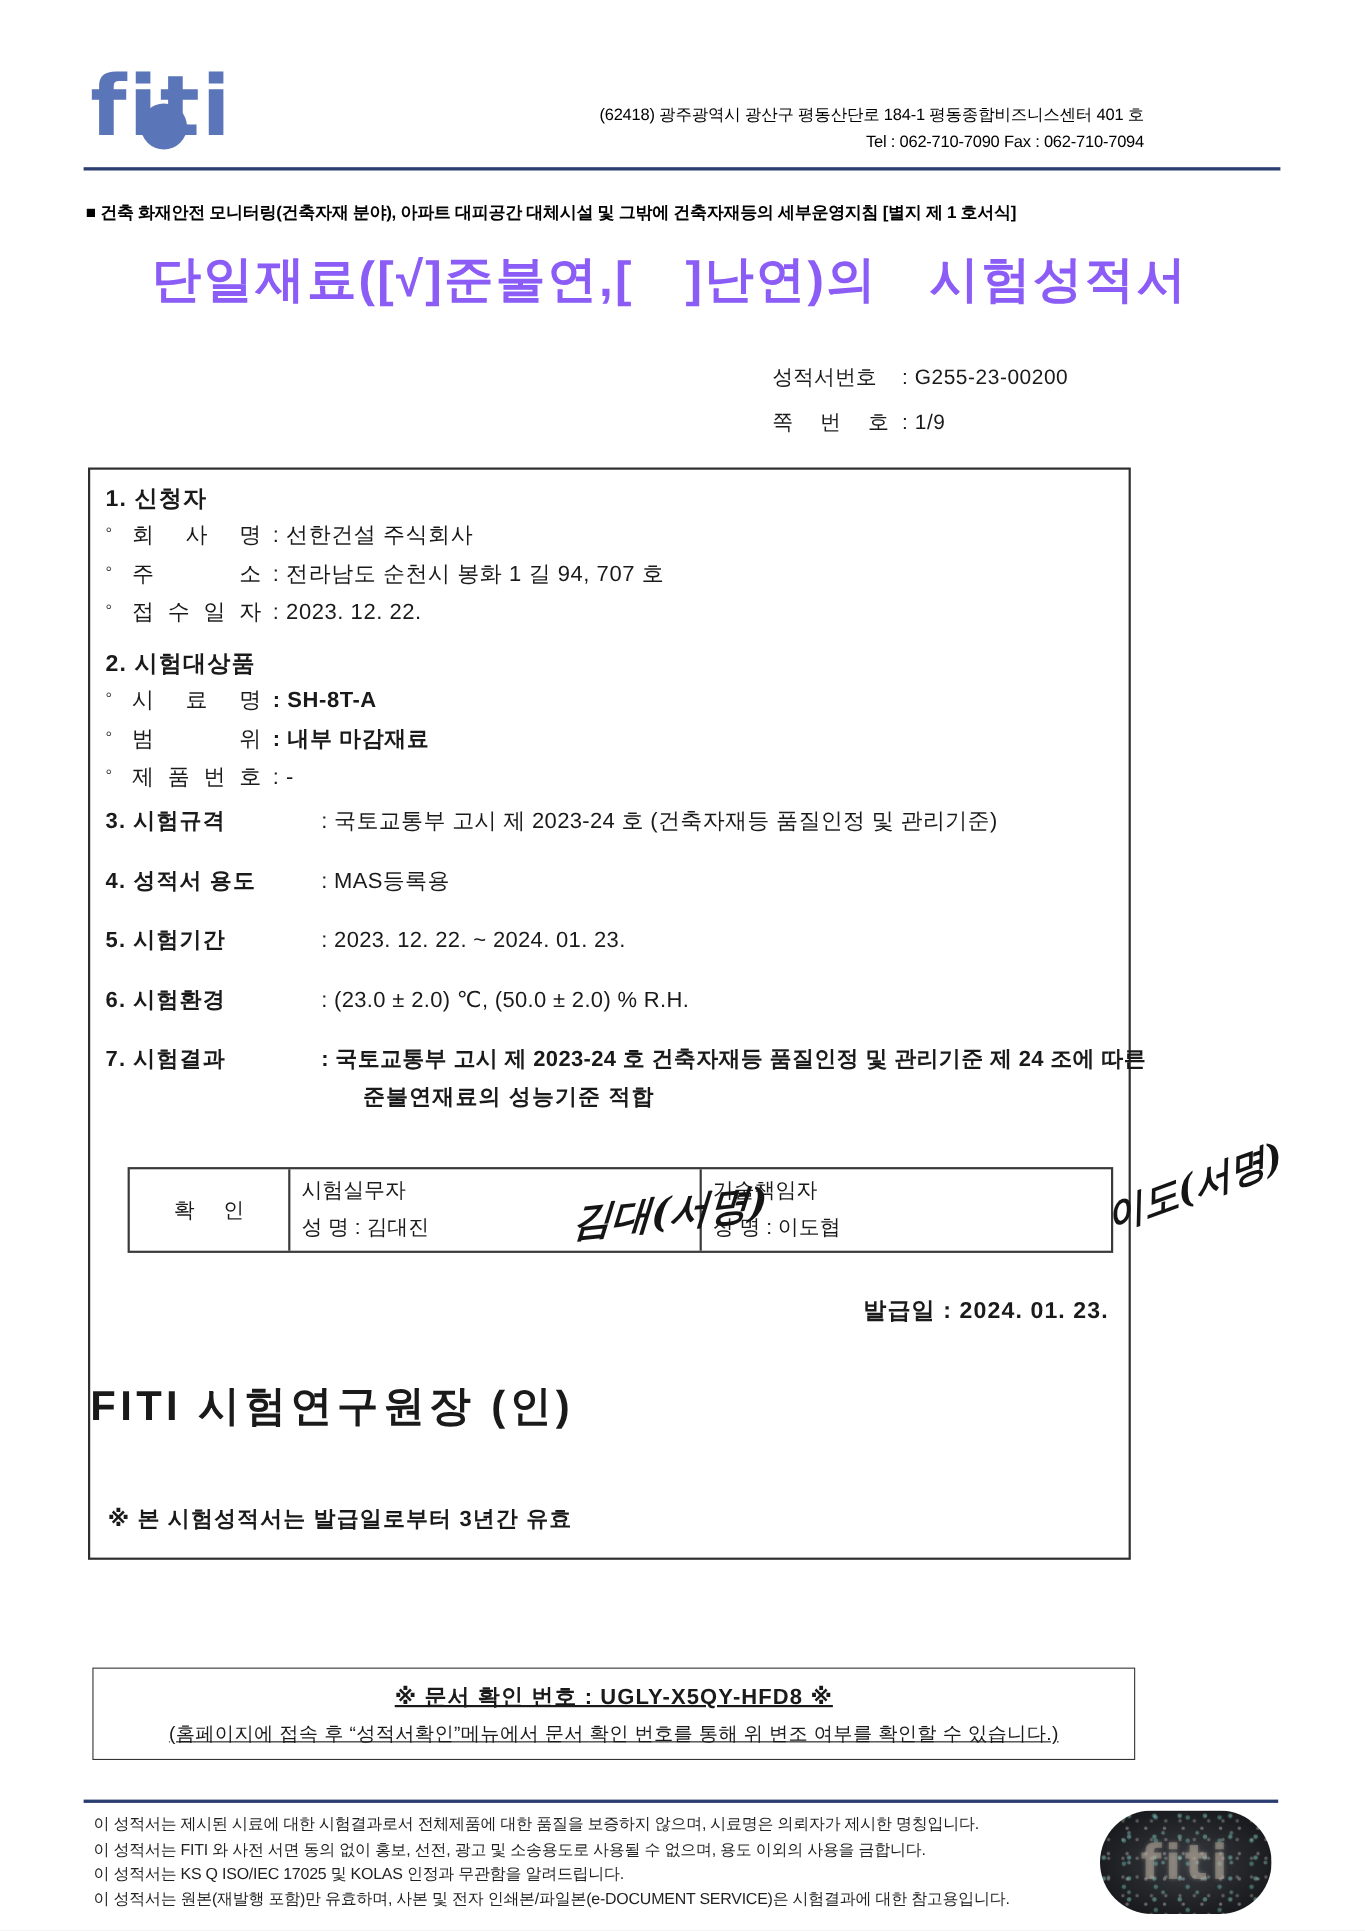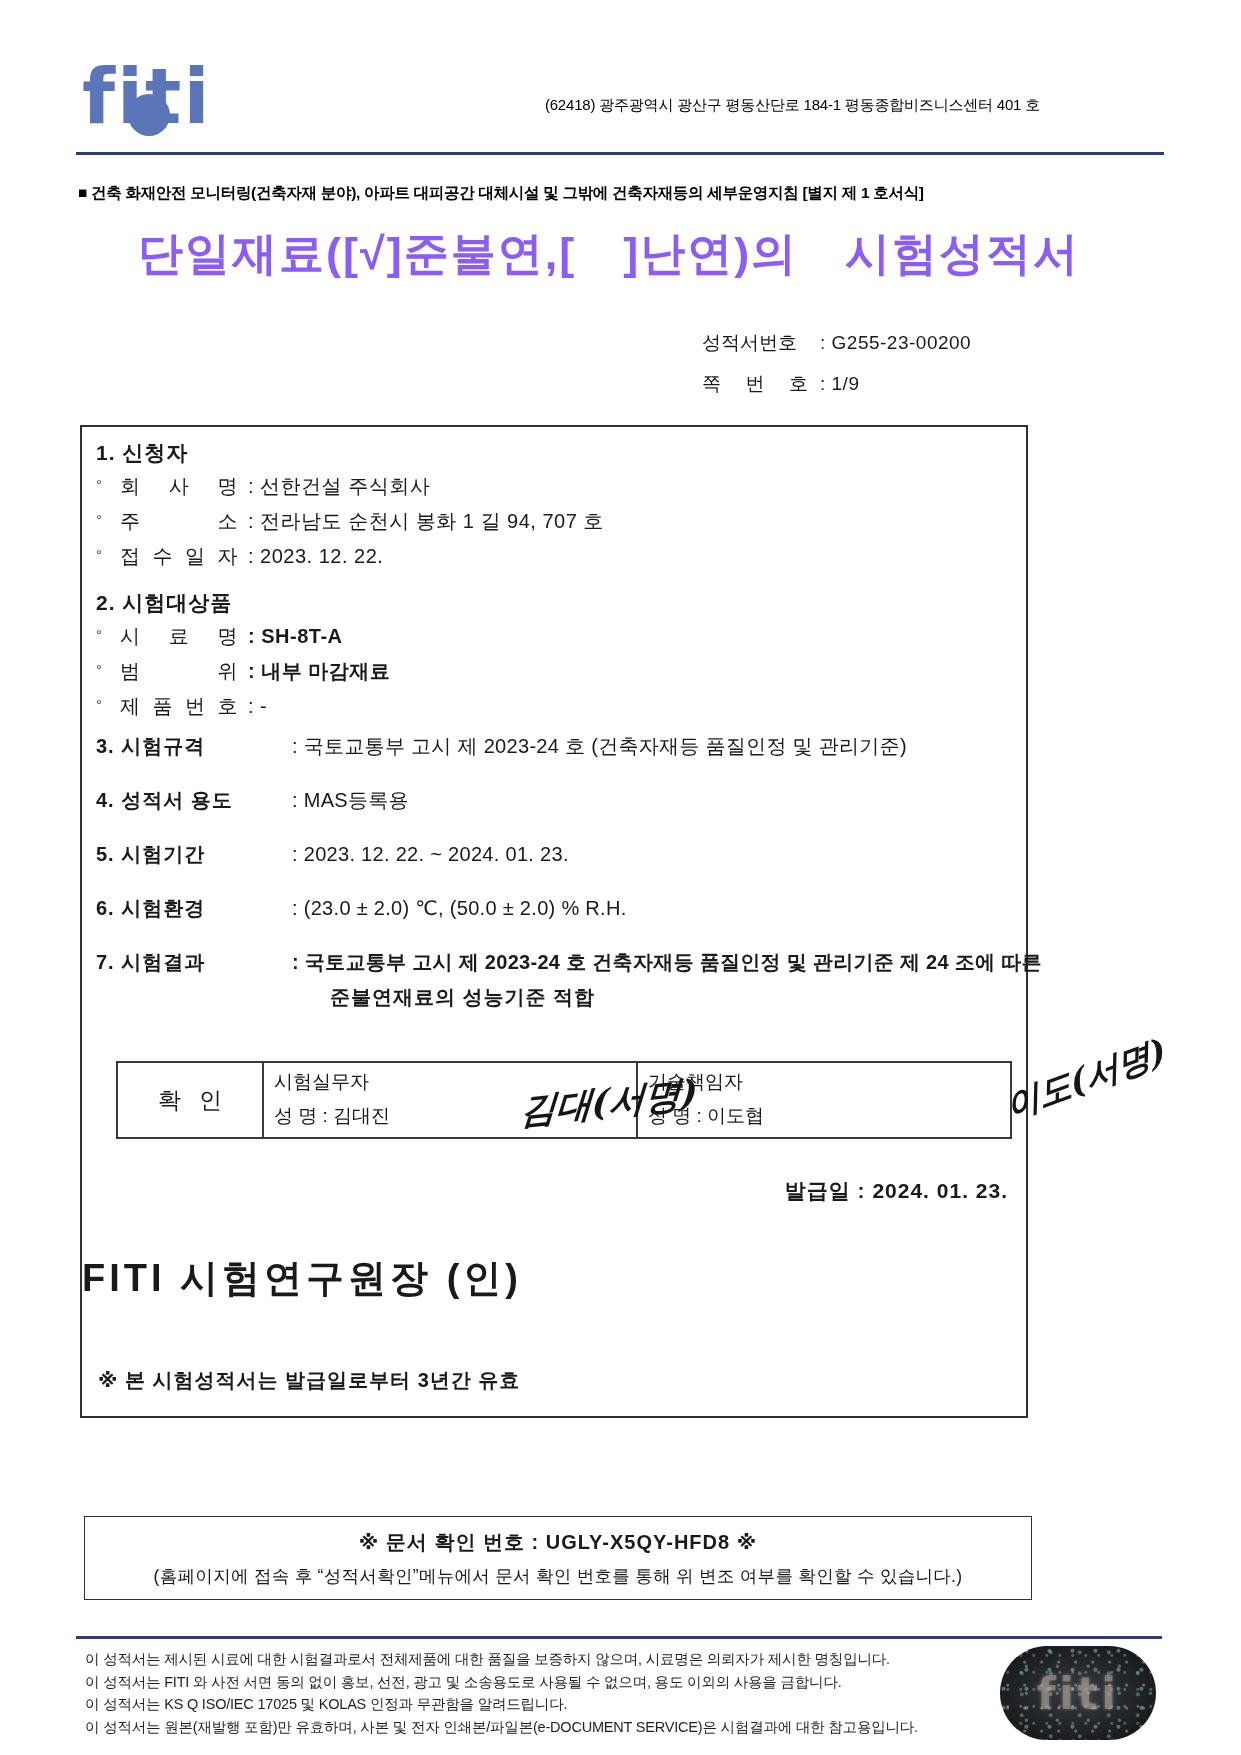--- a/index.html
+++ b/index.html
@@ -33,40 +33,40 @@
   .fval{margin-left:10px;}
   .bold{font-weight:700;}
   .itemrow{position:absolute;left:14px;font-size:20px;white-space:nowrap;}
   .ilabel{display:inline-block;width:196px;font-weight:700;letter-spacing:1px;}
   .ival{letter-spacing:0.3px;}
   .item7b{position:absolute;left:248px;top:557px;font-weight:700;font-size:20px;letter-spacing:1px;}
 
   .ctable{position:absolute;left:34px;top:634px;width:896px;height:78px;
         border:2px solid #3a3a3a;display:flex;box-sizing:border-box;}
   .ct-c1{width:146px;border-right:2px solid #3a3a3a;display:flex;align-items:center;
-        justify-content:center;font-size:23px;box-sizing:border-box;}
+        justify-content:center;font-size:19px;box-sizing:border-box;}
   .ct-c1 .jt{display:inline-block;width:64px;text-align:justify;text-align-last:justify;}
   .ct-col{flex:1;box-sizing:border-box;padding:6px 10px 8px;display:flex;flex-direction:column;
         justify-content:space-between;font-size:19px;}
   .ct-col.right{border-left:2px solid #3a3a3a;}
 
   .issue{position:absolute;right:18px;top:750px;font-weight:700;font-size:21px;letter-spacing:1px;}
   .director{position:absolute;left:0;right:0;top:826px;text-align:left;font-weight:700;
         font-size:38px;letter-spacing:4px;}
   .validity{position:absolute;left:16px;top:940px;font-weight:700;font-size:20px;letter-spacing:1px;}
 
   
   .sig1{position:absolute;left:520px;top:1078px;font-family:"DejaVu Serif",serif;font-style:italic;
         font-weight:700;font-size:36px;transform:rotate(-6deg) skewX(-10deg);color:#151515;z-index:3;white-space:nowrap;}
   .sig2{position:absolute;left:1002px;top:1056px;font-family:"DejaVu Serif",serif;font-style:italic;
         font-weight:700;font-size:34px;transform:rotate(-20deg) skewX(-8deg);color:#151515;z-index:3;white-space:nowrap;}
 
   
   .vbox{position:absolute;left:84px;top:1516px;width:948px;height:84px;border:1.5px solid #333;
-        box-sizing:border-box;text-align:center;}
+        box-sizing:border-box;text-align:center;text-decoration:underline;}
   .vbox .l1{margin-top:12px;font-weight:700;font-size:20px;letter-spacing:1px;}
   .vbox .l2{margin-top:8px;font-size:17.5px;letter-spacing:0.3px;}
 
   
   .rule-bottom{position:absolute;left:76px;top:1636px;width:1086px;height:3px;background:#2c3e70;}
   .footer{position:absolute;left:85px;top:1648px;font-size:14.5px;line-height:22.5px;
         color:#1f1f1f;letter-spacing:-0.2px;white-space:nowrap;}
   .stamp{position:absolute;left:1000px;top:1646px;width:156px;height:94px;border-radius:47px;
         display:flex;align-items:center;justify-content:center;
         background:
@@ -82,20 +82,21 @@
 </style>
 </head>
 <body>
 
 <div class="page">
 
   <div class="logo-ball"></div>
   <div class="logo">fiti</div>
   <div class="hdrblock">
     <div>(62418) 광주광역시 광산구 평동산단로 184-1 평동종합비즈니스센터 401 호</div>
+    <div>Tel : 062-710-7090    Fax : 062-710-7094</div>
   </div>
   <div class="rule-top"></div>
   <div class="notice">■ 건축 화재안전 모니터링(건축자재 분야), 아파트 대피공간 대체시설 및 그밖에 건축자재등의 세부운영지침 [별지 제 1 호서식]</div>
 
   <div class="title">단일재료([√]준불연,[　]난연)의　시험성적서</div>
   <div class="meta">
     <div class="mrow">
       <span class="mlabel">성적서번호</span><span class="mval">: G255-23-00200</span>
     </div>
     <div class="mrow">

